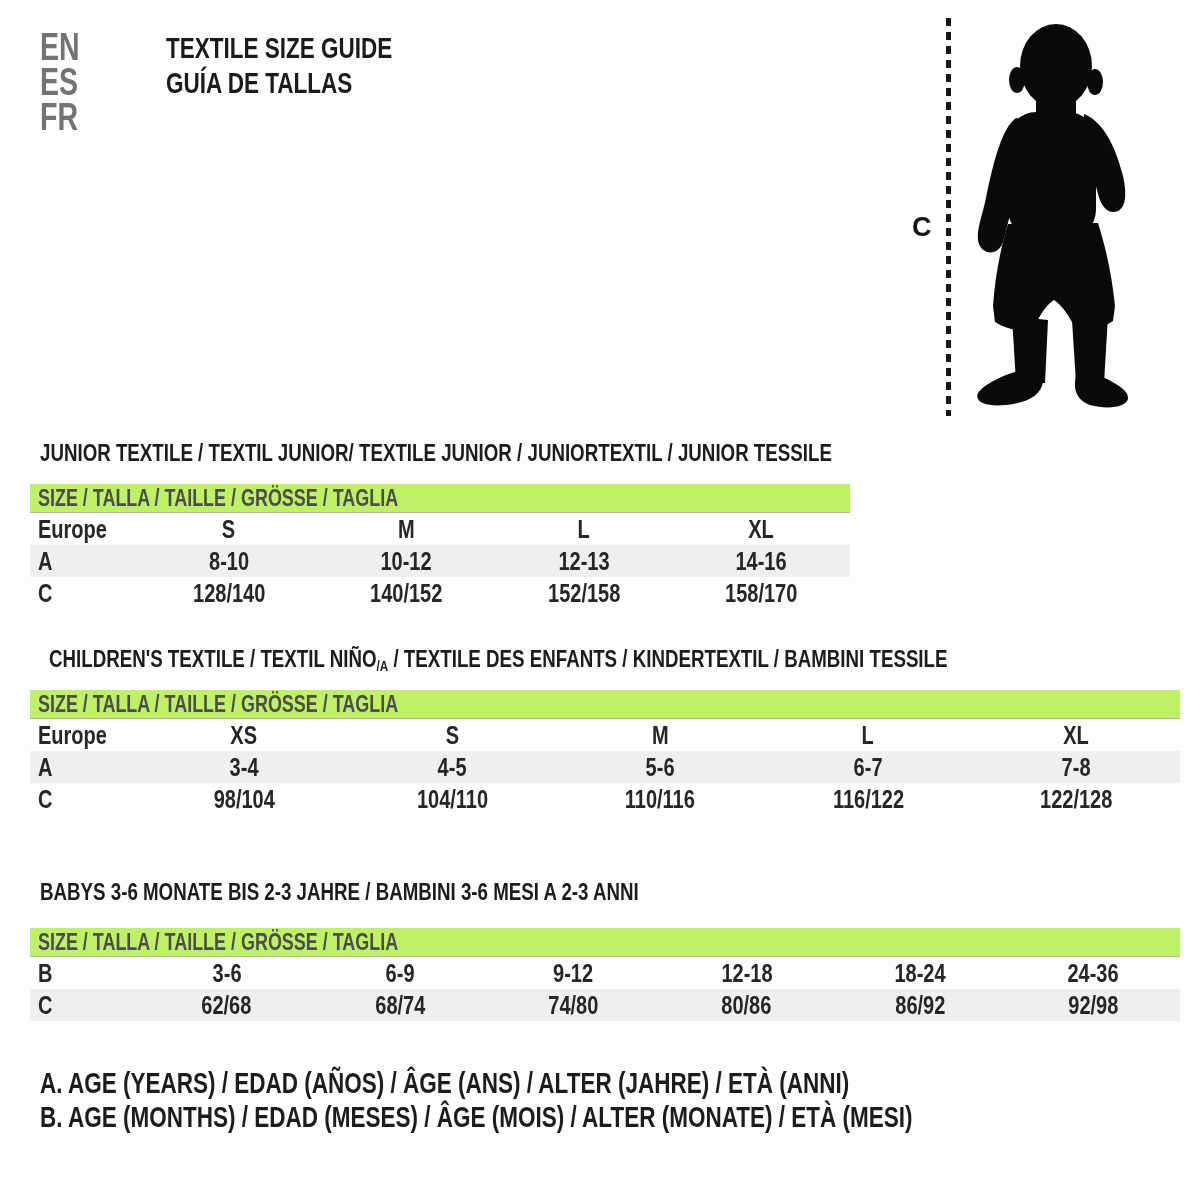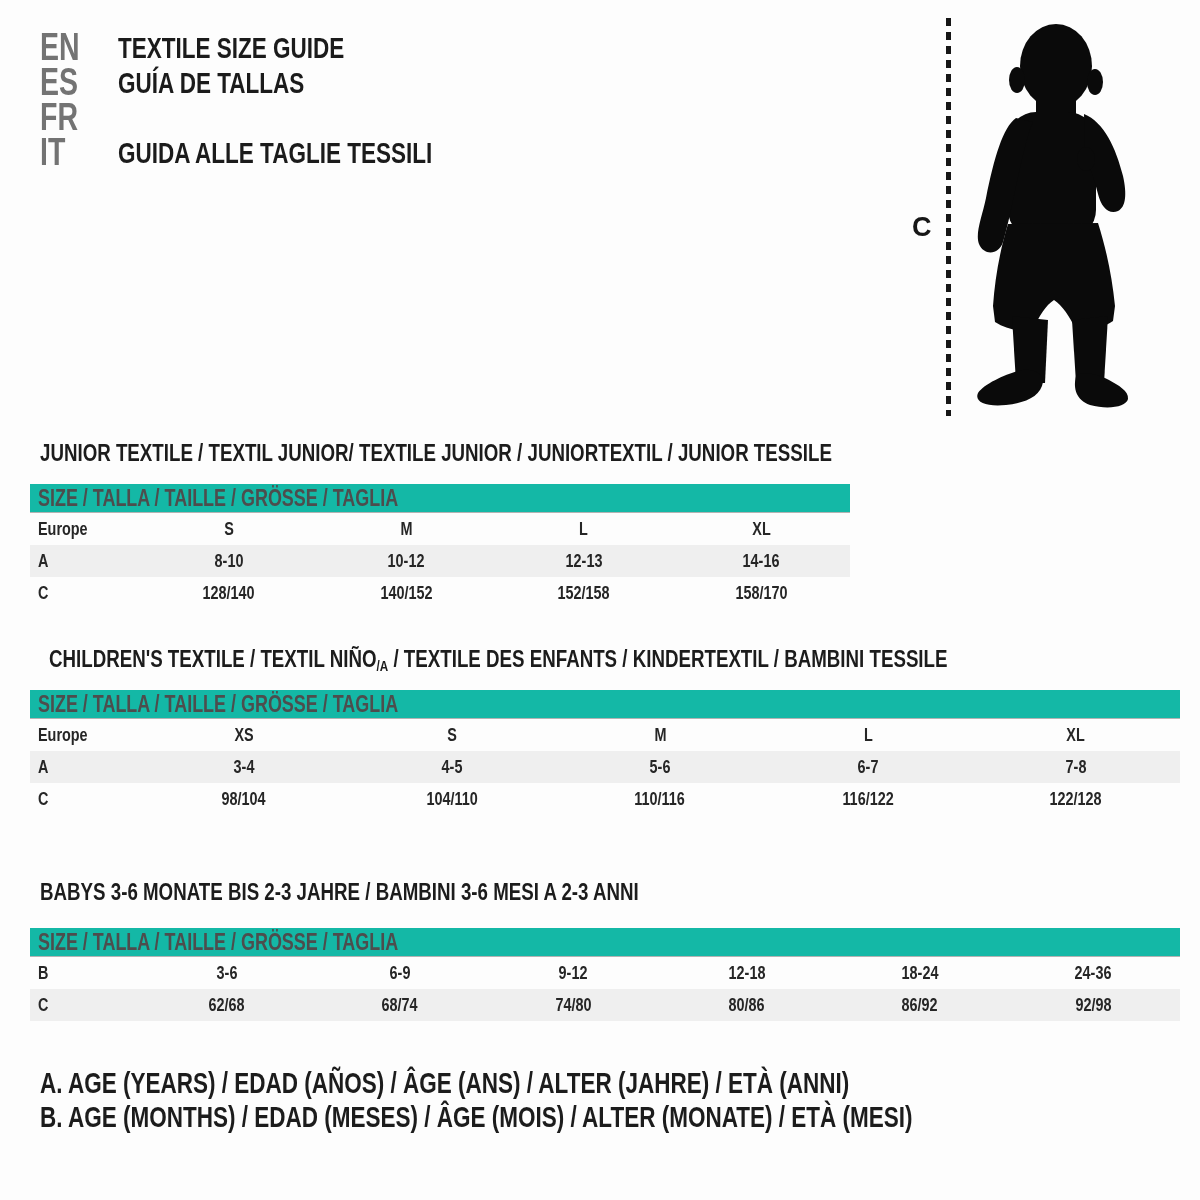--- a/index.html
+++ b/index.html
@@ -9,45 +9,45 @@
     font-family:"Liberation Sans", sans-serif; color:#222;
   }
   .abs { position:absolute; }
   .cond { display:inline-block; white-space:nowrap; transform-origin:0 50%; }
   .sx75 { transform:scaleX(0.75); }
   .sx78 { transform:scaleX(0.78); }
 
   
   .lang-row { display:flex; height:35px; align-items:center; }
   .lang-code { width:78px; font-size:38px; font-weight:bold; color:#737373; flex:0 0 78px; }
-  .lang-title { font-size:30px; font-weight:bold; color:#1b1b1b; }
+  .lang-title { font-size:30px; font-weight:bold; color:#1b1b1b;margin-left:48px; }
 
   
   .dashes {
     width:5px;
     background:repeating-linear-gradient(to bottom, #161616 0px, #161616 8px, transparent 8px, transparent 14px);
   }
   .figure-label { font-size:27px; font-weight:bold; color:#161616; }
 
   
   .sec-title { margin:0; font-size:24px; font-weight:bold; color:#1c1c1c; line-height:26px; }
   .sub { font-size:15px; vertical-align:-4px; }
 
   
   .size-bar {
     height:29px; line-height:29px; box-sizing:border-box;
-    background:#14b8a6; border-bottom:1px solid #b3b3b3;
+    background:#bef264; border-bottom:1px solid #b3b3b3;
     padding-left:8px; font-size:23px; font-weight:bold; color:#4d4d4d;
   }
 
   
   table { border-collapse:collapse; table-layout:fixed; }
   td {
     height:32px; padding:0; text-align:center; vertical-align:middle;
-    font-size:18px; font-weight:bold; color:#262626;
+    font-size:25px; font-weight:bold; color:#262626;
   }
   td.first { text-align:left; padding-left:8px; }
   tr.alt { background:#efefef; }
   .cellc { display:inline-block; white-space:nowrap; transform:scaleX(0.8); transform-origin:50% 50%; }
   .cellc.left { transform-origin:0 50%; }
 
   
   .legend-line { font-size:30px; font-weight:bold; color:#1c1c1c; height:34px; }
 </style>
 </head>
@@ -59,24 +59,20 @@
     <div class="lang-row">
       <span class="lang-code"><span class="cond sx75">EN</span></span>
       <span class="lang-title"><span class="cond sx75">TEXTILE SIZE GUIDE</span></span>
     </div>
     <div class="lang-row">
       <span class="lang-code"><span class="cond sx75">ES</span></span>
       <span class="lang-title"><span class="cond sx75">GUÍA DE TALLAS</span></span>
     </div>
     <div class="lang-row">
       <span class="lang-code"><span class="cond sx75">FR</span></span>
-    </div>
-    <div class="lang-row">
-      <span class="lang-code"><span class="cond sx75">IT</span></span>
-      <span class="lang-title"><span class="cond sx75">GUIDA ALLE TAGLIE TESSILI</span></span>
     </div>
   </section>
 
   <div class="abs figure-label" style="left:912px; top:212px;">C</div>
   <div class="abs dashes" style="left:946px; top:18px; height:398px;"></div>
   <svg class="abs" style="left:958px; top:10px;" width="182" height="410" viewBox="0 0 182 410" aria-hidden="true">
     <g fill="#0a0a0a">
       <ellipse cx="98" cy="56" rx="36" ry="42"></ellipse>
       <ellipse cx="59" cy="70" rx="8" ry="13"></ellipse>
       <ellipse cx="137" cy="72" rx="8" ry="13"></ellipse>

